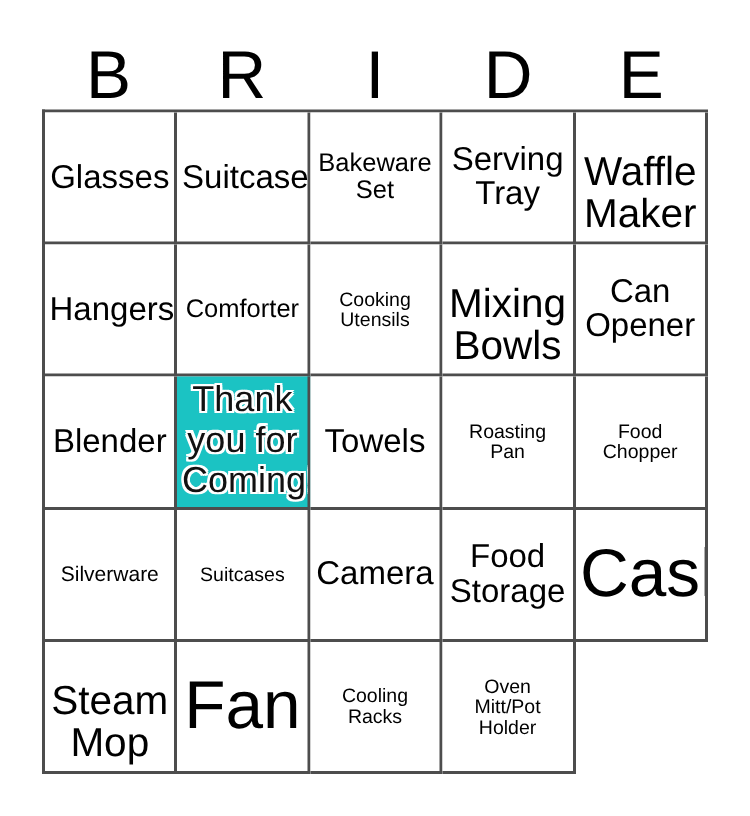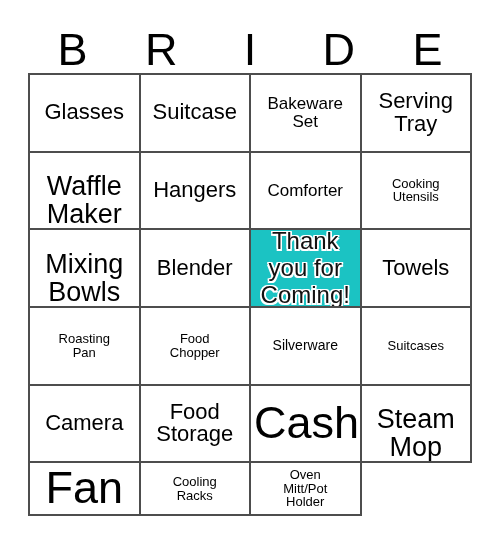--- a/index.html
+++ b/index.html
@@ -46,21 +46,21 @@
   #bingo-grid {
     position: absolute;
     left: 28px;
     top: 73px;
     width: 444px;
     height: 443px;
     box-sizing: border-box;
     border-top: 2px solid #4d4d4d;
     border-left: 2px solid #4d4d4d;
     display: grid;
-    grid-template-columns: repeat(4, 1fr);
+    grid-template-columns: repeat(5, 1fr);
     grid-template-rows: repeat(5, 1fr);
   }
 
   .bingo-cell {
     box-sizing: border-box;
     border-right: 2px solid #4d4d4d;
     border-bottom: 2px solid #4d4d4d;
     display: flex;
     align-items: center;
     justify-content: center;
@@ -151,20 +151,24 @@
     <div class="bingo-cell">
         <span class="cell-text fs-sm">Cooking
 Utensils</span>
       </div>
     <div class="bingo-cell">
         <span class="cell-text fs-lg">Mixing
 Bowls</span>
       </div>
 
     <div class="bingo-cell">
+        <span class="cell-text fs-md">Can
+Opener</span>
+      </div>
+    <div class="bingo-cell">
         <span class="cell-text fs-md">Blender</span>
       </div>
     <div class="bingo-cell free">
         <span class="cell-text">Thank
 you for
 Coming!</span>
       </div>
     <div class="bingo-cell">
         <span class="cell-text fs-md">Towels</span>
       </div>

